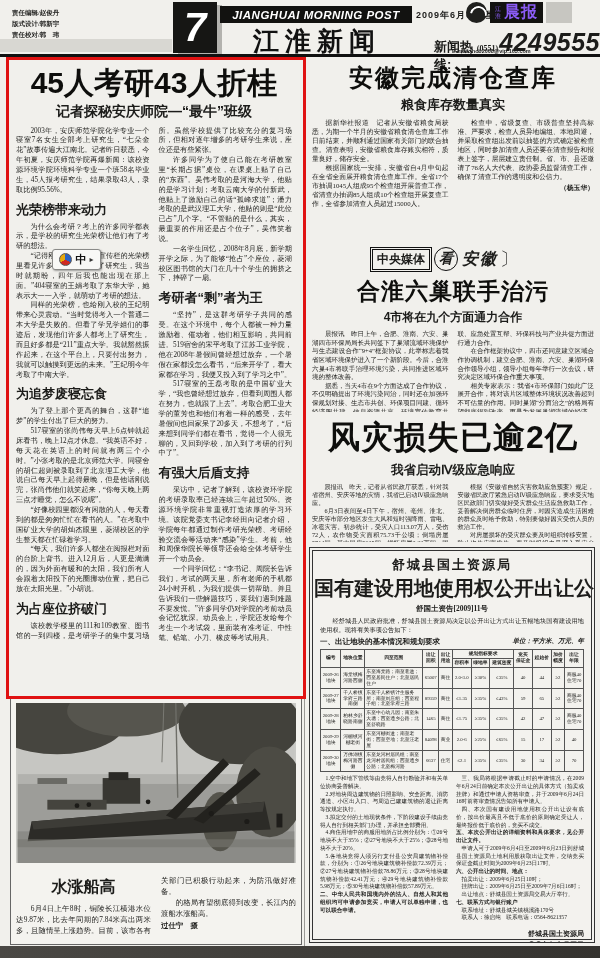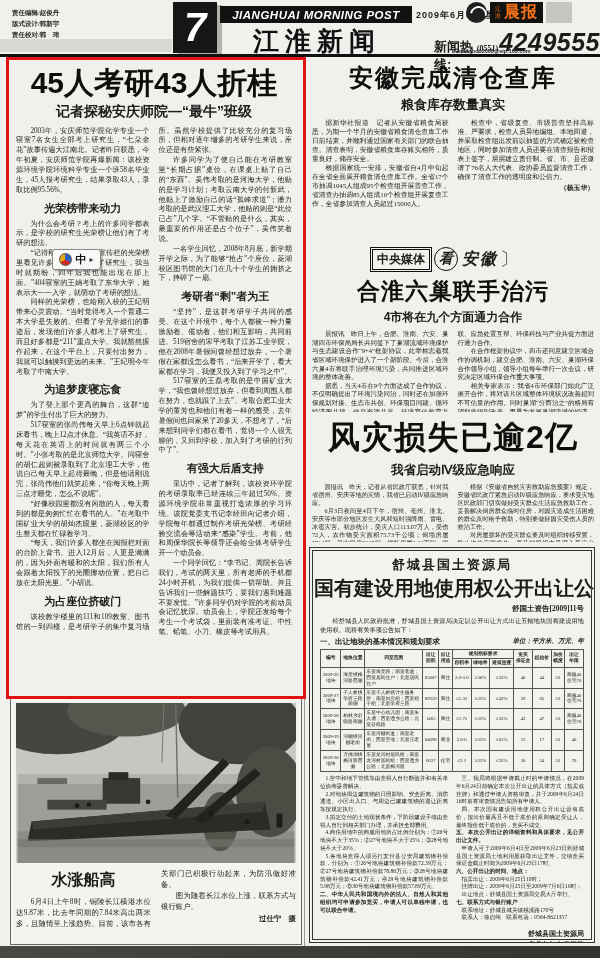--- a/index.html
+++ b/index.html
@@ -17,55 +17,55 @@
   .banner{position:absolute;left:220px;top:6px;width:192px;height:17px;background:#121210;color:#fff;
           display:flex;align-items:center;justify-content:center;font-family:"Liberation Sans",sans-serif;
           font-weight:900;font-style:italic;font-size:11.5px;letter-spacing:.5px;}
   .section-title{position:absolute;left:222px;top:24px;width:190px;text-align:center;font-size:26px;
           font-weight:600;letter-spacing:6px;color:#111;}
   .hdr-date{position:absolute;left:416px;top:9px;font-size:9px;font-weight:bold;letter-spacing:1px;font-family:"Liberation Sans",sans-serif;}
   .brand{position:absolute;left:466px;top:2px;display:flex;align-items:center;gap:3px;}
   .brand-circle{width:21px;height:21px;border-radius:50%;background:#20201e;position:relative;overflow:hidden;}
   .brand-circle:after{content:"";position:absolute;left:4px;top:4px;width:13px;height:13px;border-radius:50%;
           border:2.5px solid #fff;border-left-color:transparent;border-bottom-color:transparent;transform:rotate(-35deg);}
-  .brand-box{background:#121210;color:#f97316;height:21px;display:flex;align-items:center;padding:0 5px;gap:2px;}
+  .brand-box{background:#121210;color:#8b5cf6;height:21px;display:flex;align-items:center;padding:0 5px;gap:2px;}
   .brand-small{font-size:6px;line-height:1.05;width:7px;}
   .brand-big{font-family:"Liberation Sans",sans-serif;font-weight:900;font-size:16px;letter-spacing:1px;}
   .brand-tail{width:26px;height:21px;background:#c7c6c1;}
   .hotline{position:absolute;left:398px;top:28px;display:flex;align-items:baseline;margin-left:36px;}
   .hotline-label{font-size:13px;font-weight:900;font-family:"Liberation Sans",sans-serif;}
   .hotline-area{font-size:8px;font-weight:bold;margin:0 1px;}
   .hotline-number{font-size:25px;font-weight:900;font-style:italic;font-family:"Liberation Sans",sans-serif;letter-spacing:.5px;text-align:center;}
   .hdr-email{position:absolute;left:452px;top:48px;font-size:5.5px;font-weight:bold;font-family:"Liberation Sans",sans-serif;color:#222;}
   .black-rule{position:absolute;left:0;top:54px;width:600px;height:3px;background:#111;}
   
   .red-box{position:absolute;left:6px;top:57px;width:294px;height:636px;border:3px solid #e01212;z-index:9;pointer-events:none;}
   
   .main-article{position:absolute;left:16px;top:64px;width:276px;height:622px;overflow:hidden;}
   .main-hl{font-family:"Liberation Sans",sans-serif;font-weight:900;font-size:30px;line-height:1.12;
            text-align:center;letter-spacing:0px;color:#0e0e0c;margin:2px 0 0;}
   .main-sub{font-family:"Liberation Sans",sans-serif;font-weight:800;font-size:14px;text-align:center;margin:3px 0 6px;}
   .article-body{height:548px;column-count:2;column-gap:9px;overflow:hidden;text-align:justify;}
   .article-body p.para{margin:0;font-size:7.2px;line-height:1.37;text-indent:2em;}
-  .article-body .subhead{font-family:"Liberation Sans",sans-serif;font-weight:800;font-size:11px;text-align:center;margin:5px 0 4px;}
+  .article-body .subhead{font-family:"Liberation Sans",sans-serif;font-weight:800;font-size:13px;margin:5px 0 4px;}
   
   .ime{position:absolute;left:52px;top:249px;width:47px;height:19px;background:#f8f8f6;border:1px solid #8a8a88;
        border-radius:3px;box-shadow:1px 1px 2px rgba(0,0,0,.35);display:flex;align-items:center;justify-content:center;
        gap:3px;z-index:8;}
   .ime-ball{width:11px;height:11px;border-radius:50%;background:conic-gradient(#2b62c4 0 33%,#cf2a22 33% 66%,#e8a90c 66% 100%);border:1px solid #555;}
   .ime-zh{font-size:11px;font-weight:bold;font-family:"Liberation Sans",sans-serif;color:#111;}
   .ime-arrow{font-size:8px;color:#333;}
   
   .photo-box{position:absolute;left:10px;top:697px;width:292px;height:248px;border:1px solid #666;background:#f4f3ef;
              padding:5px;box-sizing:border-box;}
   .photo-svg{display:block;width:280px;height:160px;background:#c9c9c5;}
-  .photo-caption{margin-top:5px;column-count:2;column-gap:10px;height:72px;overflow:hidden;text-align:justify;}
+  .photo-caption{margin-top:12px;column-count:2;column-gap:10px;height:72px;overflow:hidden;text-align:justify;}
   .photo-title{font-family:"Liberation Sans",sans-serif;font-weight:900;font-size:16px;text-align:center;margin:2px 0 5px;}
   .photo-caption p.para{margin:0;font-size:7.4px;line-height:1.5;text-indent:2em;}
-  .photo-caption p.byline{margin:2px 0 0;font-size:7.4px;font-weight:bold;text-align:right;}
+  .photo-caption p.byline{margin:2px 0 0;font-size:7.4px;font-weight:bold;text-align:left;}
   
   .right-rule{position:absolute;left:304px;top:58px;width:1px;height:888px;background:#9a9995;}
   .r-art{position:absolute;left:312px;width:282px;overflow:hidden;}
   .r-hl{font-family:"Liberation Sans",sans-serif;font-weight:900;text-align:center;color:#0e0e0c;margin:0;}
   .r-sub{font-family:"Liberation Sans",sans-serif;font-weight:800;text-align:center;margin:2px 0 4px;}
   .r-body{column-count:2;column-gap:9px;overflow:hidden;text-align:justify;}
   .r-body p.para{margin:0;line-height:1.33;text-indent:2em;}
   .r-body p.byline{margin:2px 0 0;font-weight:bold;text-align:right;text-indent:0;}
   #art-qingcang{top:62px;height:184px;}
   #art-qingcang .r-hl{font-size:24px;letter-spacing:2px;}
@@ -89,21 +89,21 @@
   #art-fengzai .r-sub{font-size:12.5px;}
   #art-fengzai .r-body{height:86px;}
   #art-fengzai .r-body p{font-size:6.2px;line-height:1.3;}
   
   .announce{position:absolute;left:309px;top:547px;width:286px;height:396px;box-sizing:border-box;
             border:1px solid #333;outline:1px solid #333;outline-offset:-4px;background:#f3f2ee;
             padding:8px 10px;overflow:hidden;}
   .ann-t1{text-align:center;font-size:13px;font-weight:800;letter-spacing:2px;margin:0;}
   .ann-t2{text-align:center;font-family:"Liberation Sans",sans-serif;font-weight:900;font-size:20px;
           white-space:nowrap;margin:1px -6px 0;letter-spacing:0;}
-  .ann-docno{text-align:right;font-size:7.5px;font-weight:bold;margin:2px 0;}
+  .ann-docno{text-align:center;font-size:7.5px;font-weight:bold;margin:2px 0;}
   .ann-intro{font-size:6.2px;line-height:1.5;text-align:justify;text-indent:2em;margin:1px 0 2px;}
   .ann-secrow{display:flex;justify-content:space-between;align-items:center;margin:1px 0 2px;}
   .ann-sec{font-size:7.5px;font-weight:900;}
   .ann-unit{font-size:6.5px;font-weight:bold;font-style:italic;}
   .ann-table{width:100%;border-collapse:collapse;font-size:4.8px;line-height:1.25;}
   .ann-table th,.ann-table td{border:0.5px solid #555;padding:1px;text-align:center;font-weight:normal;white-space:pre-line;}
   .ann-table th{font-weight:bold;}
   .ann-table td:nth-child(3){text-align:left;}
   .ann-notes{margin-top:3px;column-count:2;column-gap:8px;height:152px;overflow:hidden;text-align:justify;}
   .ann-notes p{margin:0;font-size:5.6px;line-height:1.38;}
@@ -207,21 +207,21 @@
       <circle cx="132" cy="100" r="2.4" fill="#1c1b18"></circle>
       <circle cx="196" cy="112" r="2.6" fill="#1c1b18"></circle>
       <circle cx="232" cy="120" r="2.6" fill="#1c1b18"></circle>
       <rect x="262" y="112" width="6" height="14" fill="#1e1d1a"></rect>
       <rect x="0" y="138" width="280" height="8" fill="#77766f" opacity="0.6"></rect>
     </svg>
     <div class="photo-caption">
       <h3 class="photo-title">水涨船高</h3>
       <div>
           <p class="para">6月4日上午8时，铜陵长江横港水位达9.87米，比去年同期的7.84米高出两米多，且随情呈上涨趋势。目前，该市各有关部门已积极行动起来，为防汛做好准备。</p>
-          <p class="para">图为随着长江水位上涨，联系方式与银行账户。</p>
+          <p class="para">的格局有望彻底得到改变，长江内的渡船水涨船高。</p>
           <p class="byline">过仕宁　摄</p>
         </div>
     </div>
   </div>
 
   <div class="right-rule"></div>
 
   <div class="r-art" id="art-qingcang">
     <h2 class="r-hl">安徽完成清仓查库</h2>
     <div class="r-sub">粮食库存数量真实</div>

